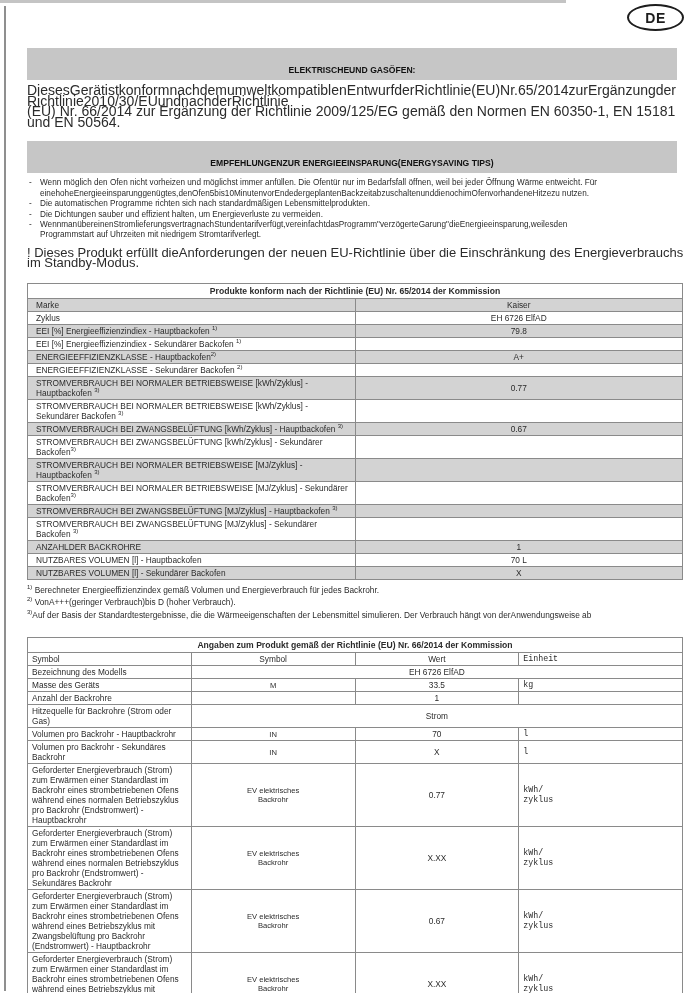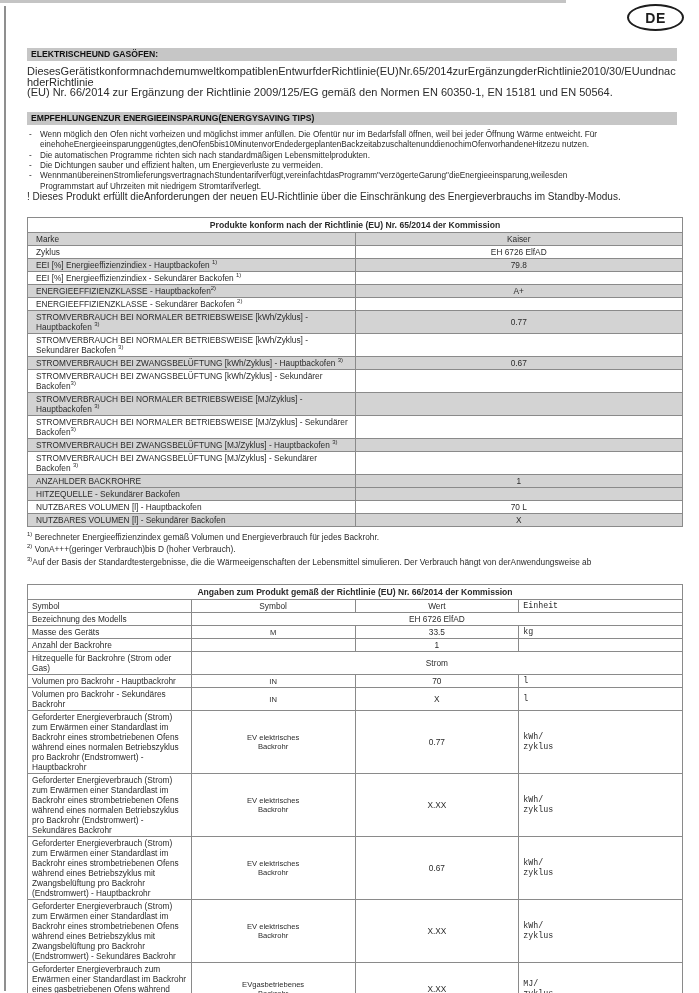--- a/index.html
+++ b/index.html
@@ -17,34 +17,35 @@
   .de-badge {
     position:absolute; top:4px; right:15px; width:57px; height:27px;
     border:2px solid #1d1d1d; border-radius:50%;
     display:flex; align-items:center; justify-content:center;
     font-weight:bold; font-size:14px; letter-spacing:.5px; color:#1d1d1d;
   }
   .content { position:absolute; left:27px; top:48px; width:658px; }
 
   .section-bar {
     width:650px; height:13px; background:var(--section-bar,#c6c6c6);
-    font-weight:bold; font-size:8.6px; line-height:13px; padding:0 4px;
+    font-weight:bold; font-size:8.6px; line-height:13px; padding:16px 4px;
     color:#111;
+    text-align:center;
   }
   .para {
     margin-top:5px; width:650px;
-    font-size:11px; line-height:10.6px; white-space:pre-line;
+    font-size:14px; line-height:10.6px; white-space:pre-line;
     overflow-wrap:break-word;
   }
   .bar-tips { margin-top:14px; }
   .tips { margin-top:5px; width:652px; }
   .tip-item { display:flex; font-size:8.2px; line-height:10.4px; }
   .tip-bullet { flex:0 0 13px; padding-left:2px; }
   .tip-text { flex:1; white-space:pre-line; overflow-wrap:break-word; }
-  .note { margin-top:0; font-size:10px; line-height:10.4px; }
+  .note { margin-top:7px; font-size:13px; line-height:10.4px; }
 
   table { border-collapse:collapse; table-layout:fixed; }
   th,td { border:1px solid var(--border,#8a8a8a); }
 
   .t1 { width:656px; margin-top:14px;border-radius:7px; }
   .t1 .t-title { font-size:8.6px; font-weight:bold; text-align:center; padding:2px 0; background:#fff; }
   .t1 td { font-size:8.3px; line-height:10px; padding:1px 4px; height:12px; }
   .t1 .c1 { width:573px; text-align:left;padding-left:8px; }
   .t1 .c2 { width:83px; text-align:center; }
   .t1 tr.shaded td { background:var(--row-shaded,#d3d3d3); }
@@ -168,24 +169,20 @@
             <td class="c2"></td>
           </tr>
           <tr>
             <td class="c1">STROMVERBRAUCH BEI ZWANGSBELÜFTUNG [MJ/Zyklus] - Sekundärer Backofen <sup class="fn">3)</sup></td>
             <td class="c2"></td>
           </tr>
           <tr class="shaded">
             <td class="c1">ANZAHLDER BACKROHRE</td>
             <td class="c2">1</td>
           </tr>
-          <tr class="shaded">
-            <td class="c1">HITZEQUELLE - Sekundärer Backofen</td>
-            <td class="c2"></td>
-          </tr>
           <tr>
             <td class="c1">NUTZBARES VOLUMEN [l] - Hauptbackofen</td>
             <td class="c2">70 L</td>
           </tr>
           <tr class="shaded">
             <td class="c1">NUTZBARES VOLUMEN [l] - Sekundärer Backofen</td>
             <td class="c2">X</td>
           </tr>
         </tbody>
     </table>

